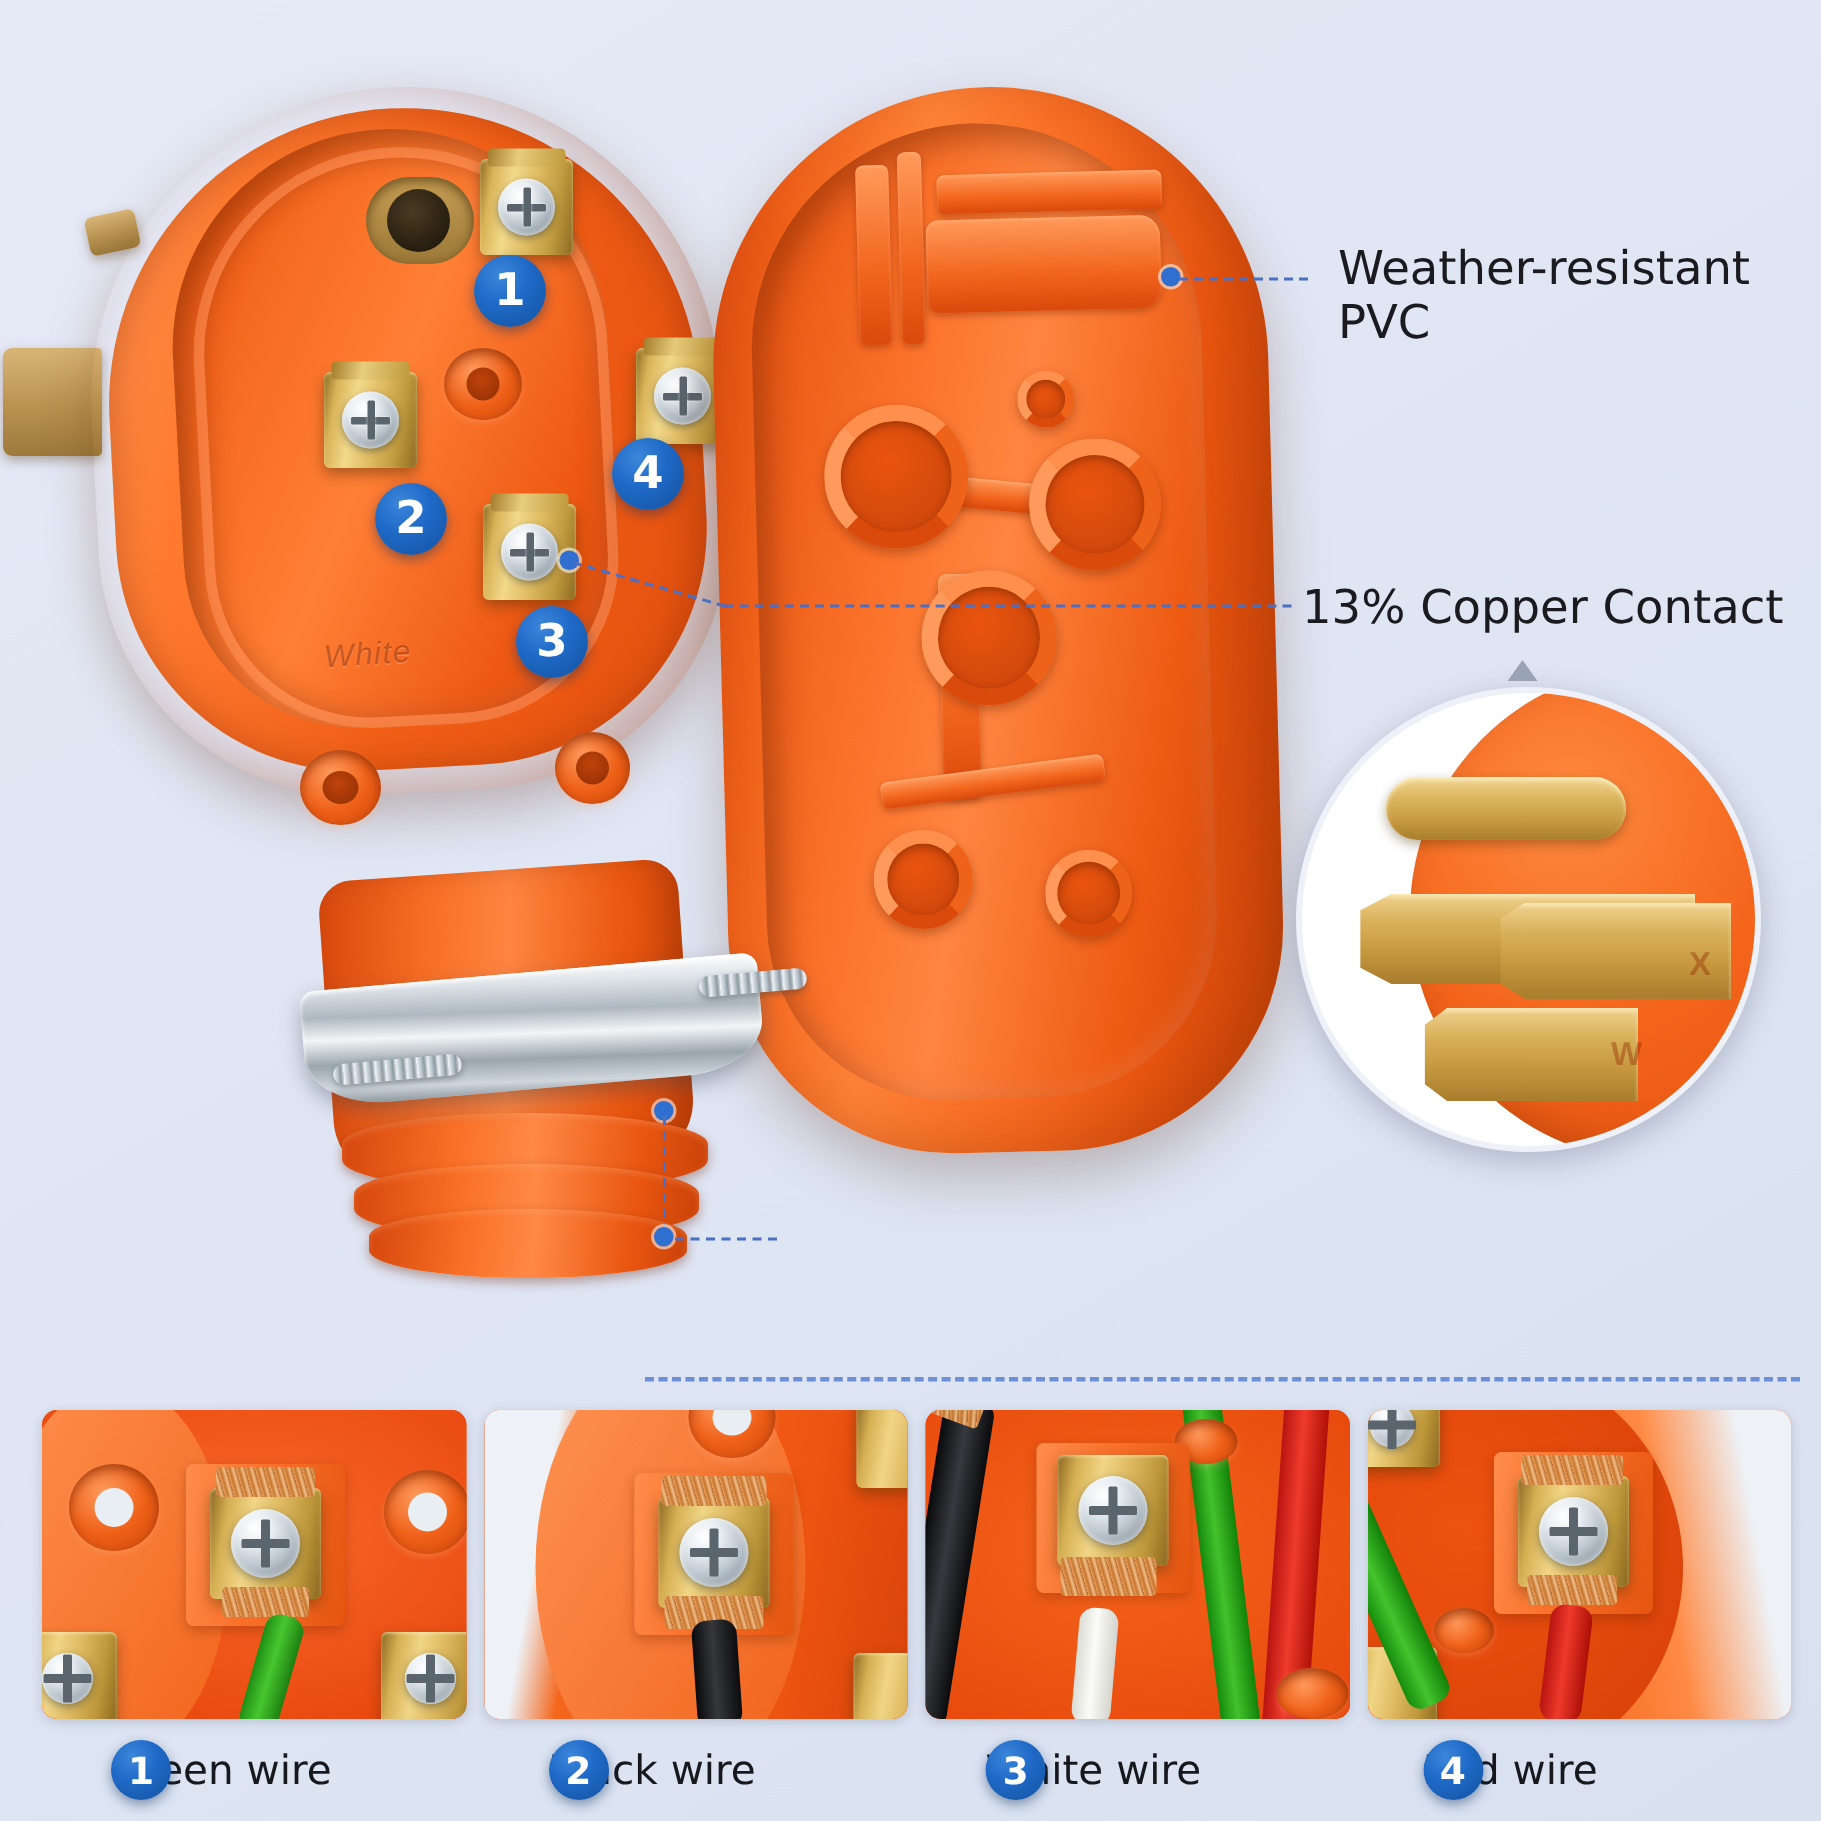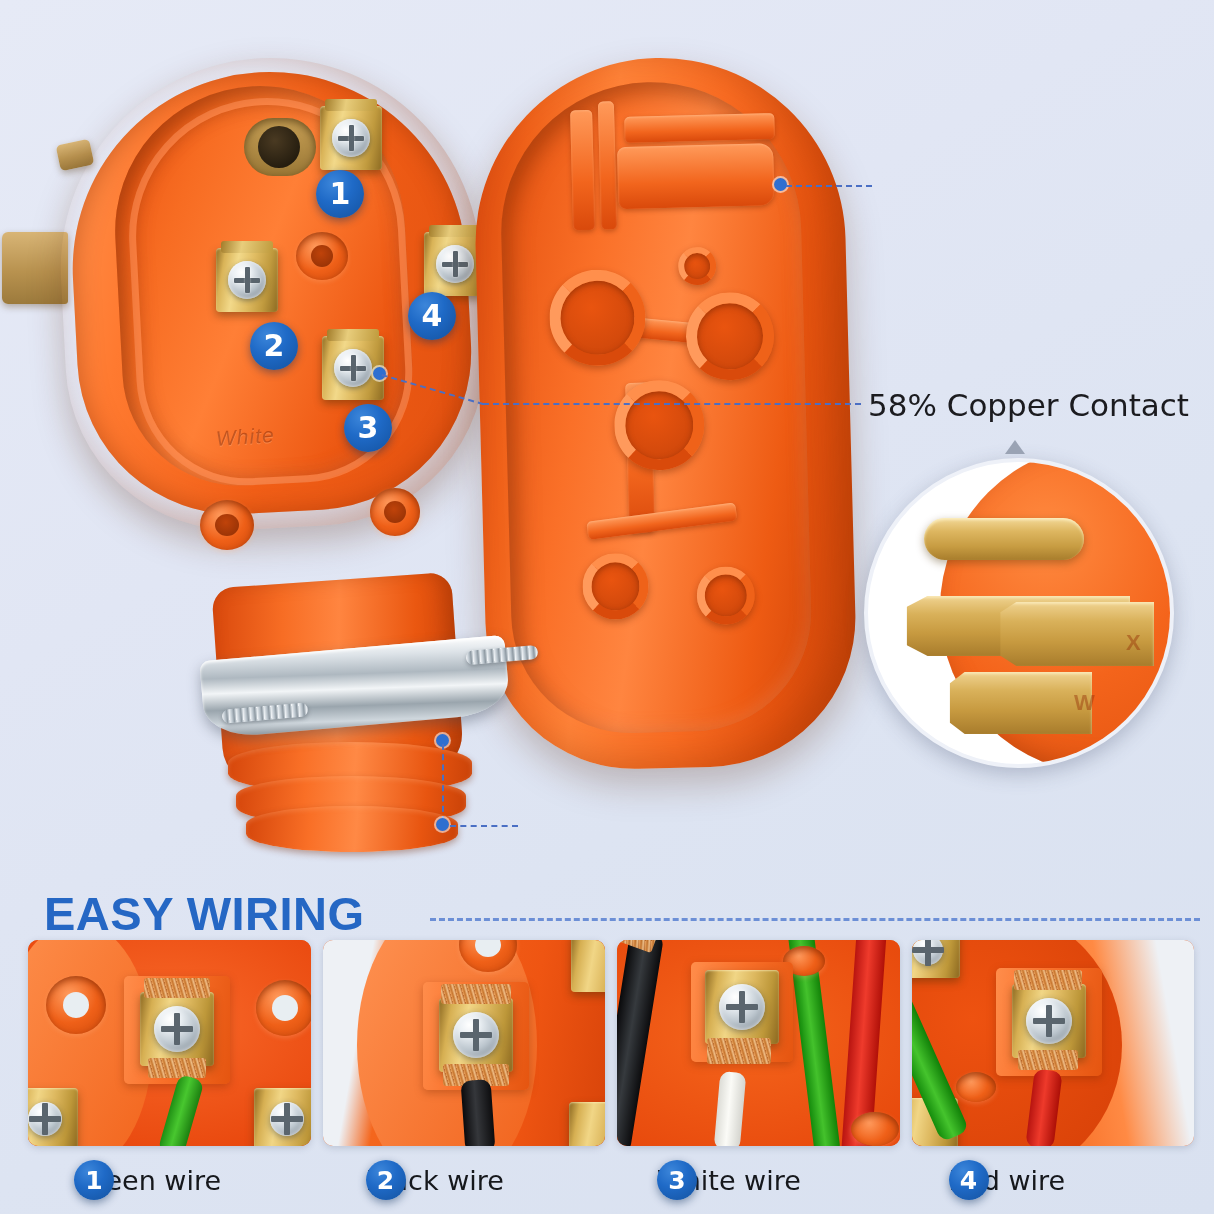--- a/index.html
+++ b/index.html
@@ -334,36 +334,36 @@
       <div class="blade" style="left:126px;top:140px;width:160px;height:64px;
            clip-path:polygon(4% 16%,14% 0,100% 0,100% 100%,14% 100%,4% 84%);"></div>
       <div class="blade" style="left:76px;top:210px;width:148px;height:62px;
            clip-path:polygon(4% 18%,14% 0,100% 0,100% 100%,14% 100%,4% 82%);"></div>
       <div class="mag-letter" style="left:258px;top:168px;">X</div>
       <div class="mag-letter" style="left:206px;top:228px;">W</div>
     </div>
 
     <div class="dot" style="left:774px;top:178px;"></div>
     <div class="lead-h" style="left:786px;top:185px;width:86px;"></div>
+    <div class="callout" style="left:892px;top:162px;width:300px;">Weather-resistant PVC</div>
 
     <div class="dot" style="left:373px;top:367px;"></div>
     <div class="lead-d" style="left:382px;top:374px;width:106px;transform:rotate(16deg);"></div>
     <div class="lead-h" style="left:483px;top:403px;width:378px;"></div>
-    <div class="callout" style="left:868px;top:388px;white-space:nowrap;">58% Copper Contact</div>
+    <div class="callout" style="left:868px;top:388px;white-space:nowrap;">13% Copper Contact</div>
     <div style="position:absolute;left:1005px;top:440px;width:0;height:0;
                 border-left:10px solid transparent;border-right:10px solid transparent;
                 border-bottom:14px solid #9aa3b4;"></div>
 
     <div class="dot" style="left:436px;top:734px;"></div>
     <div class="lead-v" style="left:442px;top:744px;height:78px;"></div>
     <div class="dot" style="left:436px;top:818px;"></div>
     <div class="lead-h" style="left:450px;top:825px;width:68px;"></div>
   </div>
 
-  <div class="ew-head">EASY WIRING</div>
   <div class="ew-rule"></div>
 
   <div class="panels">
 
     <div class="panel">
       <div class="p-bg" style="background:radial-gradient(ellipse 120% 110% at 50% 40%,#f9692a 0%,#e8470d 62%,#cf3c08 100%);"></div>
       <div style="position:absolute;left:-26px;top:-18px;width:150px;height:250px;border-radius:50%;
                   background:linear-gradient(120deg,#ff9350,#f2651c);opacity:.95;"></div>
       <div class="boss" style="left:18px;top:36px;width:60px;height:58px;">
           <div class="hole" style="left:17px;top:16px;width:26px;height:26px;background:#e8eef2;"></div>

